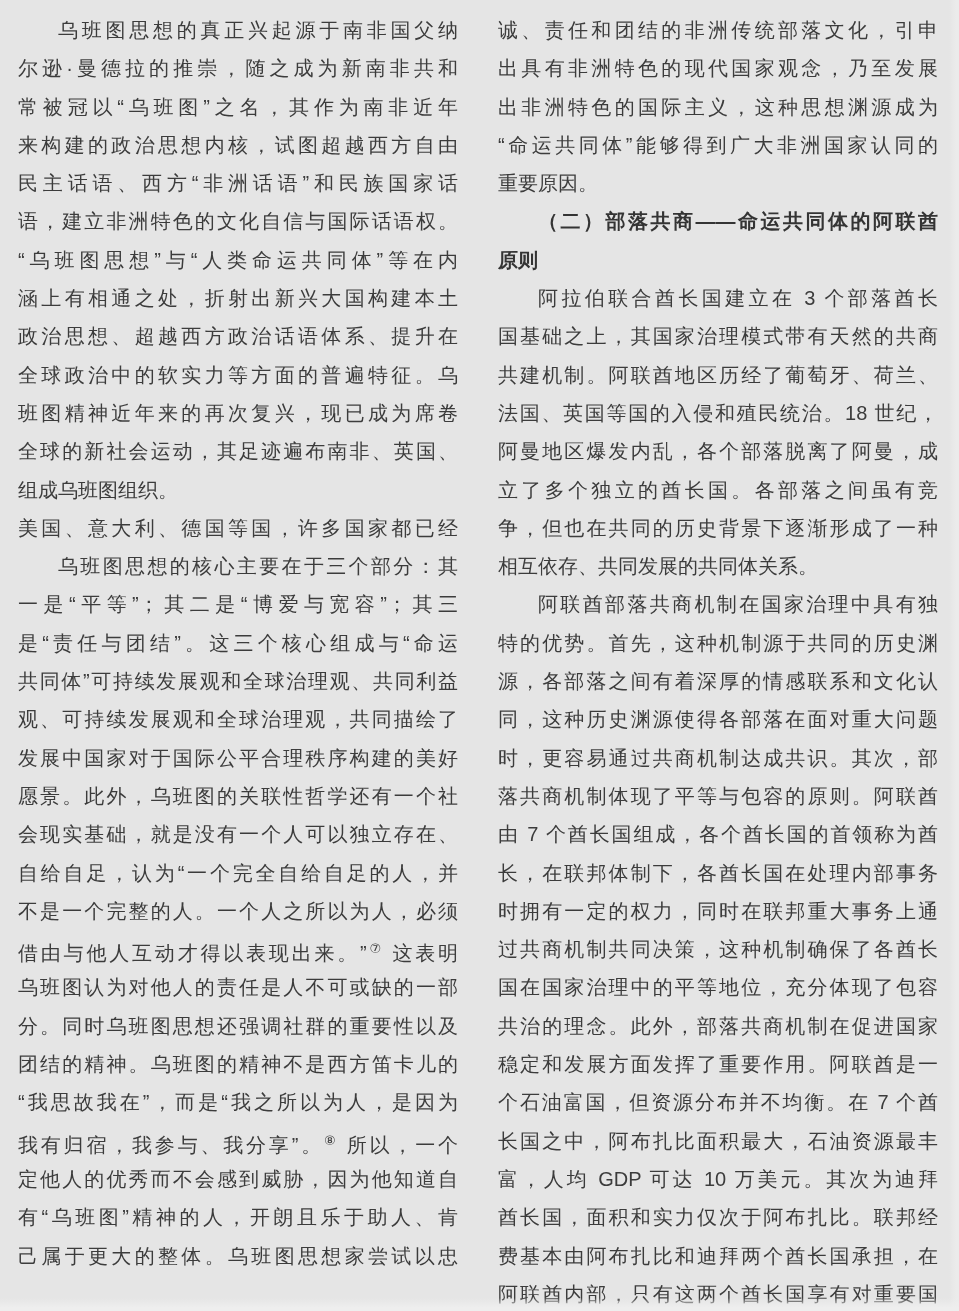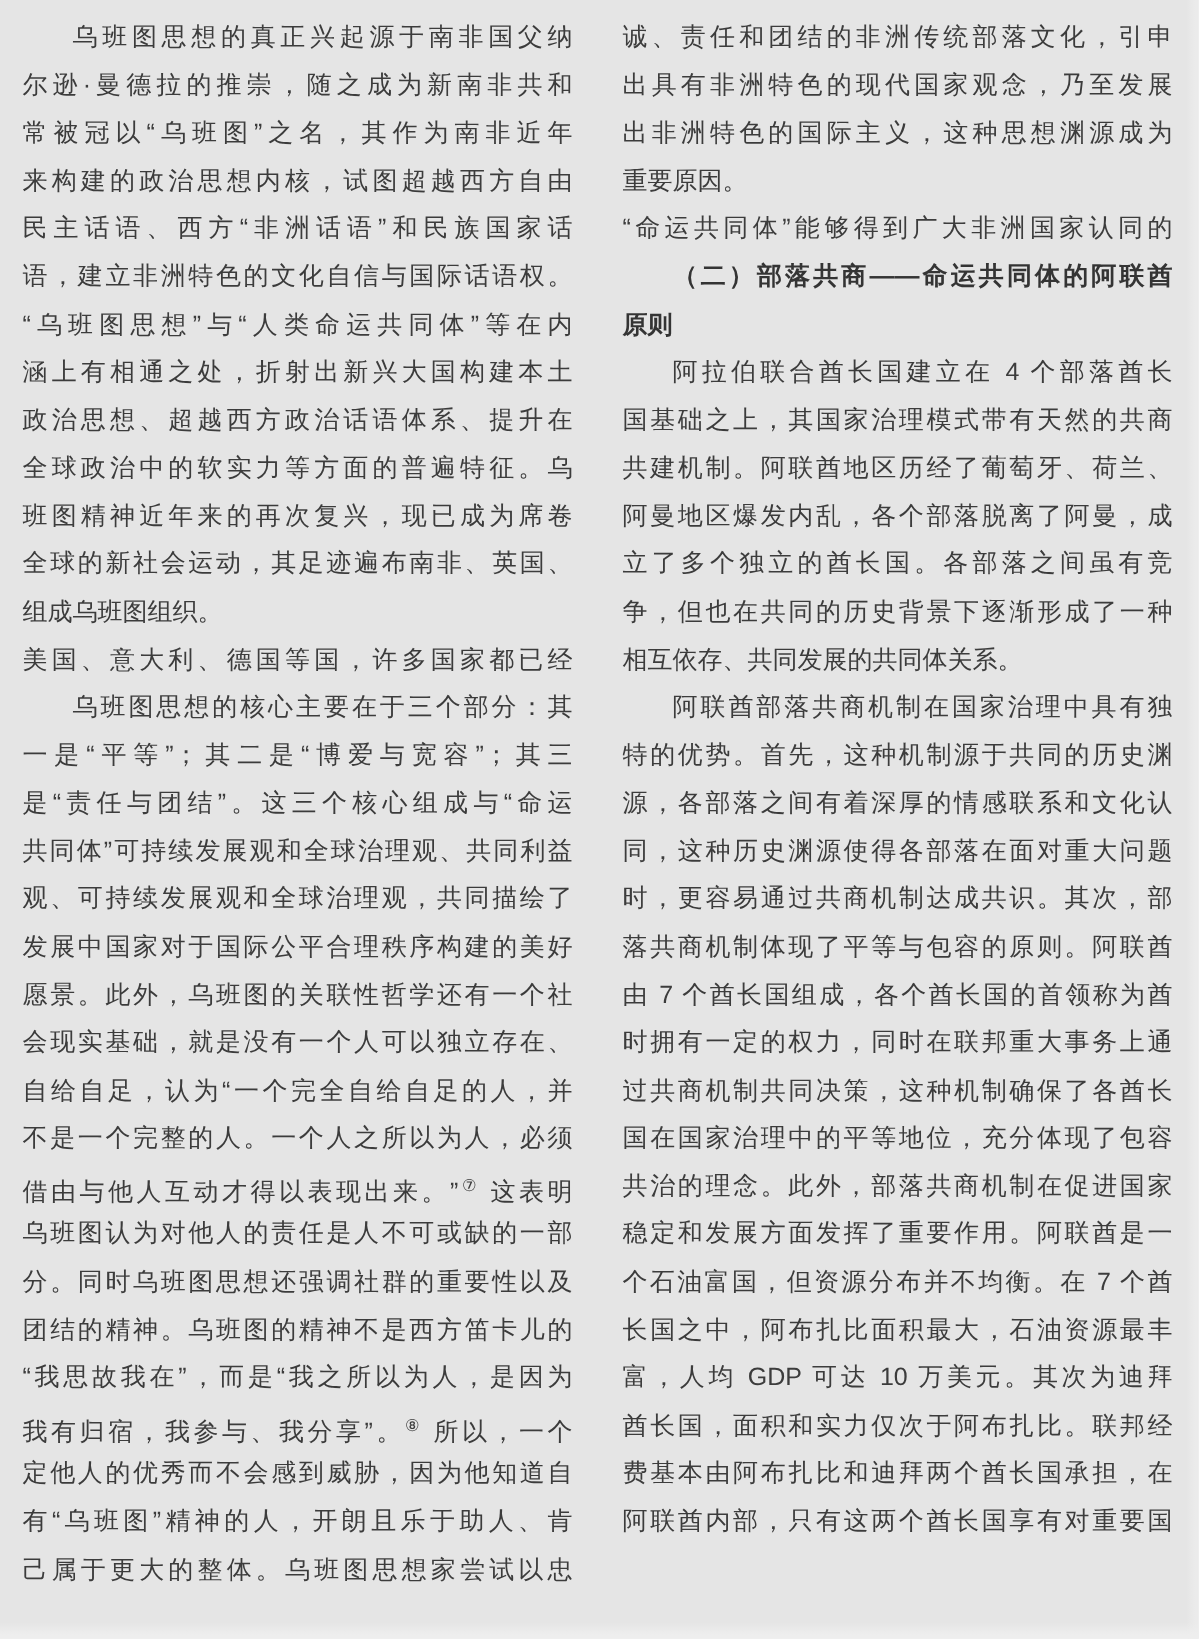--- a/index.html
+++ b/index.html
@@ -93,44 +93,46 @@
         <div class="line">定他人的优秀而不会感到威胁，因为他知道自</div>
         <div class="line">有“乌班图”精神的人，开朗且乐于助人、肯</div>
         <div class="line">己属于更大的整体。乌班图思想家尝试以忠</div>
       </div>
     </div>
   <div class="column col-right">
       <div class="block paragraph">
         <div class="line">诚、责任和团结的非洲传统部落文化，引申</div>
         <div class="line">出具有非洲特色的现代国家观念，乃至发展</div>
         <div class="line">出非洲特色的国际主义，这种思想渊源成为</div>
+        <div class="line">“命运共同体”能够得到广大非洲国家认同的</div>
         <div class="line endline">重要原因。</div>
-        <div class="line">“命运共同体”能够得到广大非洲国家认同的</div>
       </div>
       <div class="block heading">
         <div class="line indent">（二）部落共商——命运共同体的阿联酋</div>
         <div class="line endline">原则</div>
       </div>
       <div class="block paragraph">
-        <div class="line indent">阿拉伯联合酋长国建立在 4 个部落酋长</div>
+        <div class="line indent">阿拉伯联合酋长国建立在 3 个部落酋长</div>
         <div class="line">国基础之上，其国家治理模式带有天然的共商</div>
         <div class="line">共建机制。阿联酋地区历经了葡萄牙、荷兰、</div>
+        <div class="line">法国、英国等国的入侵和殖民统治。18 世纪，</div>
         <div class="line">阿曼地区爆发内乱，各个部落脱离了阿曼，成</div>
         <div class="line">立了多个独立的酋长国。各部落之间虽有竞</div>
         <div class="line">争，但也在共同的历史背景下逐渐形成了一种</div>
         <div class="line endline">相互依存、共同发展的共同体关系。</div>
       </div>
       <div class="block paragraph">
         <div class="line indent">阿联酋部落共商机制在国家治理中具有独</div>
         <div class="line">特的优势。首先，这种机制源于共同的历史渊</div>
         <div class="line">源，各部落之间有着深厚的情感联系和文化认</div>
         <div class="line">同，这种历史渊源使得各部落在面对重大问题</div>
         <div class="line">时，更容易通过共商机制达成共识。其次，部</div>
         <div class="line">落共商机制体现了平等与包容的原则。阿联酋</div>
         <div class="line">由 7 个酋长国组成，各个酋长国的首领称为酋</div>
+        <div class="line">长，在联邦体制下，各酋长国在处理内部事务</div>
         <div class="line">时拥有一定的权力，同时在联邦重大事务上通</div>
         <div class="line">过共商机制共同决策，这种机制确保了各酋长</div>
         <div class="line">国在国家治理中的平等地位，充分体现了包容</div>
         <div class="line">共治的理念。此外，部落共商机制在促进国家</div>
         <div class="line">稳定和发展方面发挥了重要作用。阿联酋是一</div>
         <div class="line">个石油富国，但资源分布并不均衡。在 7 个酋</div>
         <div class="line">长国之中，阿布扎比面积最大，石油资源最丰</div>
         <div class="line">富，人均 GDP 可达 10 万美元。其次为迪拜</div>
         <div class="line">酋长国，面积和实力仅次于阿布扎比。联邦经</div>
         <div class="line">费基本由阿布扎比和迪拜两个酋长国承担，在</div>

